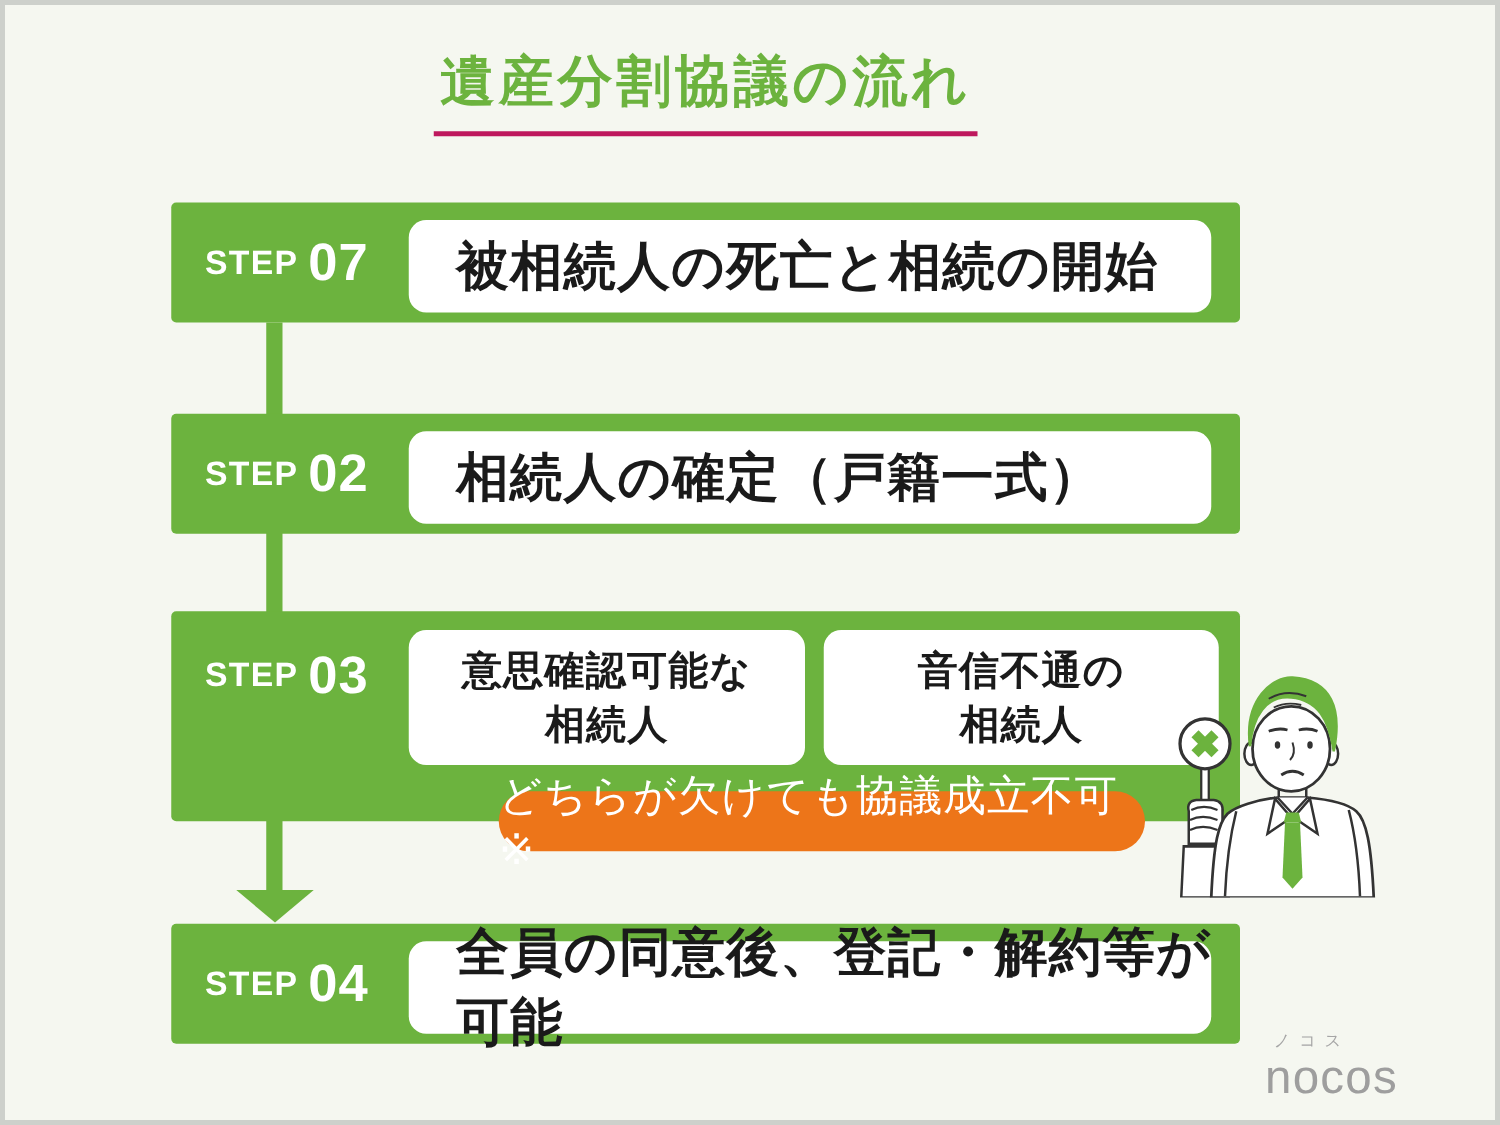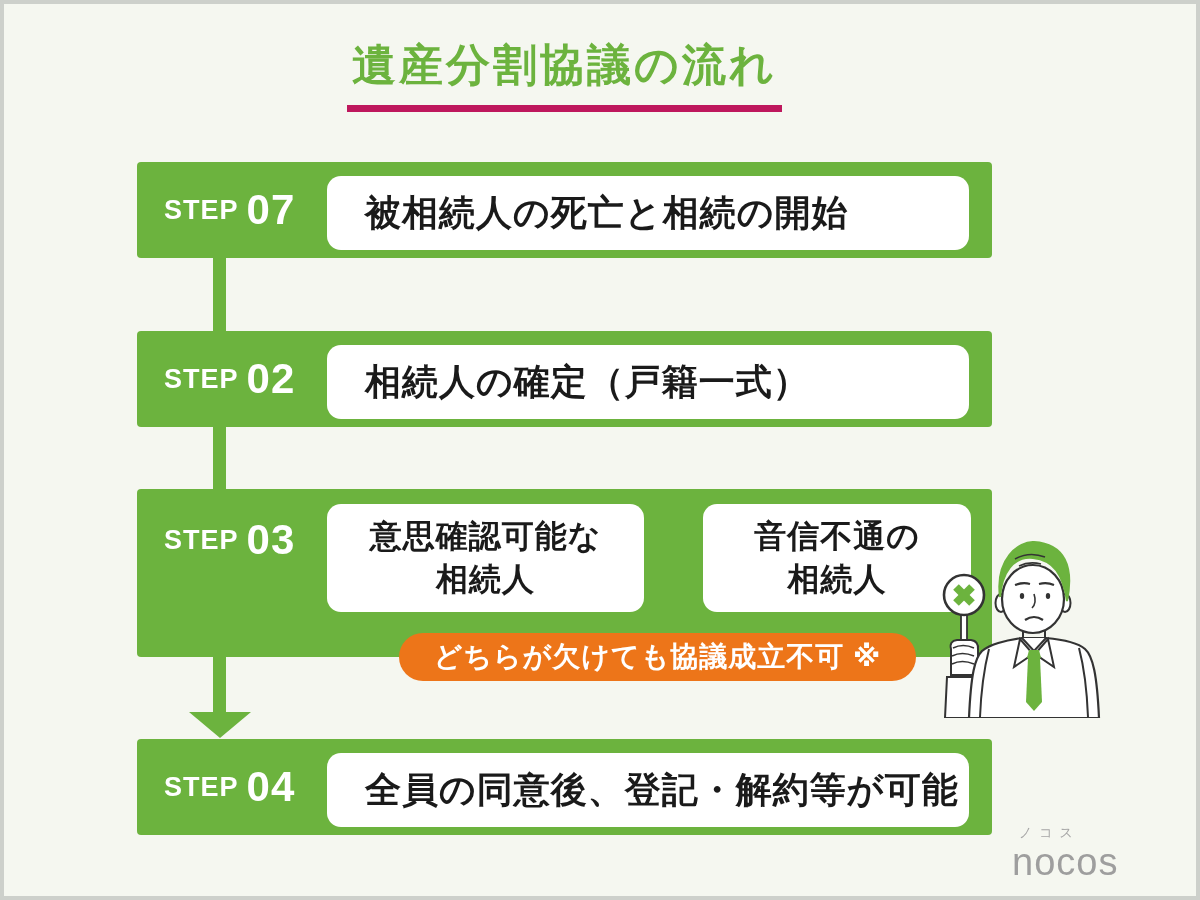--- a/index.html
+++ b/index.html
@@ -7,57 +7,57 @@
   #frame {
     position:relative; width:1200px; height:900px;
     background:#f5f7f0; border:4px solid #cdd0cb;
     font-family:"Liberation Sans","DejaVu Sans",sans-serif;
     overflow:hidden;
   }
   
   .title-wrap { position:absolute; left:133px; width:855px; top:32px; text-align:center; }
   .title {
     display:inline-block; font-size:44px; font-weight:bold; color:#6cb33e;
-    letter-spacing:3px; border-bottom:7px solid #be185d; padding:0 5px 10px;
+    letter-spacing:3px; border-bottom:4px solid #be185d; padding:0 5px 10px;
   }
   
   .step { position:absolute; left:133px; width:855px; background:#6cb33e; border-radius:4px; }
   .step1 { top:158px; height:96px; }
   .step2 { top:327px; height:96px; }
   .step3 { top:485px; height:168px; }
   .step4 { top:735px; height:96px; }
   .step-label { position:absolute; left:27px; top:0; height:96px; display:flex; align-items:center; color:#fff; white-space:nowrap; }
   .step3 .step-label { height:auto; top:27px; }
   .step-label .st { font-size:27px; font-weight:bold; letter-spacing:1px; margin-right:8px; }
   .step-label .num { font-size:42px; font-weight:bold; letter-spacing:1px; }
   
   .whitebox {
     position:absolute; background:#fff; border-radius:14px;
     display:flex; align-items:center; color:#1a1a1a; font-weight:bold;
   }
-  .wb-wide { left:190px; width:642px; top:14px; height:74px; font-size:36px; padding-left:38px; letter-spacing:1px; }
+  .wb-wide { left:190px; width:642px; top:14px; height:74px; font-size:42px; padding-left:38px; letter-spacing:1px; }
   .wb-a { left:190px; width:317px; top:15px; height:108px; }
-  .wb-b { left:522px; width:268px; top:15px; height:108px;margin-left:44px; }
+  .wb-b { left:522px; width:316px; top:15px; height:108px; }
   .wb-a, .wb-b { justify-content:center; text-align:center; font-size:32px; line-height:1.35; white-space:pre-line; letter-spacing:1px; }
   
   .connector { position:absolute; left:209px; width:13px; background:#6cb33e; }
   .c1 { top:254px; height:74px; }
   .c2 { top:422px; height:64px; }
   .c3 { top:652px; height:58px; }
   .arrowhead {
     position:absolute; left:185px; top:708px; width:0; height:0;
     border-left:31px solid transparent; border-right:31px solid transparent;
     border-top:26px solid #6cb33e;
   }
   
   .badge {
     position:absolute; left:395px; top:629px; width:517px; height:48px;
     background:#ed7519; border-radius:24px; z-index:5;
     display:flex; align-items:center; justify-content:center;
-    color:#fff; font-size:28px; font-weight:bold; letter-spacing:1px;
+    color:#fff; font-size:34px; font-weight:normal; letter-spacing:1px;
   }
   
   .illustration { position:absolute; left:931px; top:533px; z-index:4; }
   
   .logo { position:absolute; left:1008px; top:820px; width:156px; text-align:left; color:#9e9e9e; }
   .logo .kana { font-size:13px; letter-spacing:7px; padding-left:7px; color:#a6a6a6; }
   .logo .name { font-size:38px; font-weight:normal; letter-spacing:1px; line-height:1.1; }
 </style>
 </head>
 <body>

